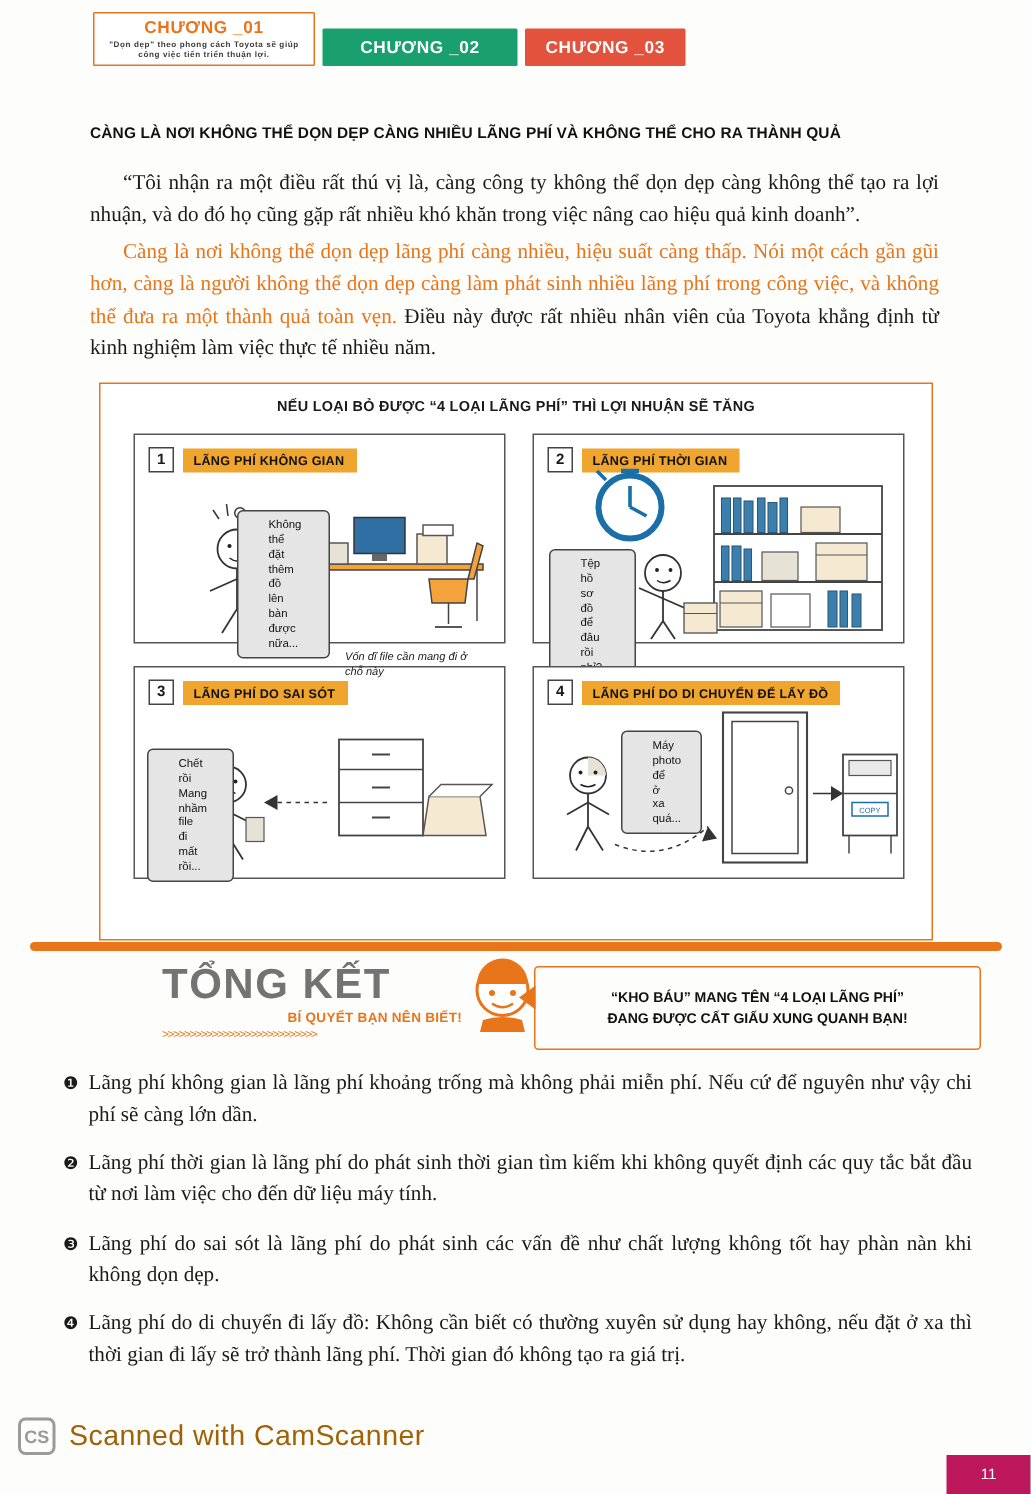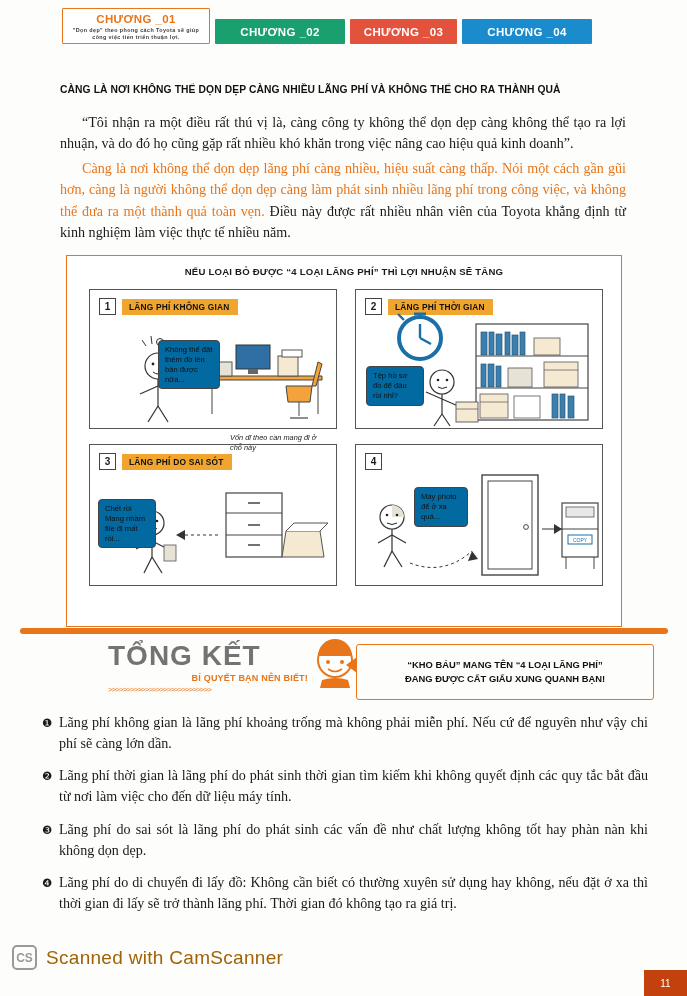--- a/index.html
+++ b/index.html
@@ -132,25 +132,25 @@
     padding: 3px 8px 3px 7px;
     letter-spacing: .2px;
     white-space: nowrap;
   }
 
   
   .bubble {
     position: absolute;
     border: 1.1px solid #444;
     border-radius: 4px;
-    background: #0369a1;
+    background: #e5e5e5;
     font-family: "Liberation Sans", sans-serif;
     font-size: 7.6px;
     line-height: 1.3;
-    padding: 4px 6px;
+    padding: 4px 20px;
     color: #111;
   }
   .note {
     position: absolute;
     font-family: "Liberation Sans", sans-serif;
     font-size: 7.4px;
     line-height: 1.35;
     color: #1a1a1a;
   }
 
@@ -268,39 +268,38 @@
   }
   .cs-text {
     font-family: "Liberation Sans", sans-serif;
     font-size: 19px;
     color: #a16207;
     letter-spacing: .3px;
   }
   .pagenum {
     position: absolute;
     right: 0; bottom: 0;
-    width: 43px; height: 26px;
-    background: #c2410c;
+    width: 56px; height: 26px;
+    background: #be185d;
     color: #fff;
     font-family: "Liberation Sans", sans-serif;
     font-size: 10px;
     display: flex; align-items: center; justify-content: center;
   }
 </style>
 </head>
 <body>
 
 <div class="tabbar">
   <div class="tab t1">
     <span class="big">CHƯƠNG _01</span>
     <span class="sub">"Dọn dẹp" theo phong cách Toyota sẽ giúp công việc tiến triển thuận lợi.</span>
   </div>
   <div class="tab t2">CHƯƠNG _02</div>
   <div class="tab t3">CHƯƠNG _03</div>
-  <div class="tab t4">CHƯƠNG _04</div>
 </div>
 
 <div class="heading">CÀNG LÀ NƠI KHÔNG THỂ DỌN DẸP CÀNG NHIỀU LÃNG PHÍ VÀ KHÔNG THỂ CHO RA THÀNH QUẢ</div>
 
 <div class="para p1">
   <span class="ind">“Tôi nhận ra một điều rất thú vị là, càng công ty không thể dọn dẹp càng không thể tạo ra lợi nhuận, và do đó họ cũng gặp rất nhiều khó khăn trong việc nâng cao hiệu quả kinh doanh”.</span>
 </div>
 
 <div class="para p2">
   <span class="ind">
@@ -438,27 +437,28 @@
       <circle cx="67" cy="76" r="1.3" fill="#222"></circle>
       <path d="M57 84 Q62 80 67 84" stroke="#222" stroke-width="1" fill="none"></path>
       <path d="M62 90 L62 112" stroke="#333" stroke-width="1.2"></path>
       <path d="M62 96 L46 104" stroke="#333" stroke-width="1.2"></path>
       <path d="M62 96 L78 104" stroke="#333" stroke-width="1.2"></path>
       <path d="M62 112 L54 128" stroke="#333" stroke-width="1.2"></path>
       <path d="M62 112 L72 128" stroke="#333" stroke-width="1.2"></path>
       <rect x="74" y="100" width="12" height="16" fill="#e7e2d6" stroke="#555" stroke-width=".8"></rect>
     </svg>
 
-    <div class="note" style="top:-12px; left:140px; width:92px; font-style:italic;">Vốn dĩ theo cần mang đi ở chỗ này</div>
+    <div class="note" style="top:-12px; left:140px; width:92px; font-style:italic;">Vốn dĩ file cần mang đi ở chỗ này</div>
     <div class="bubble" style="top:54px; left:8px; width:58px;">Chết rồi Mang nhầm file đi mất rồi...</div>
   </div>
 
   <div class="quad q4">
     <div class="qhead">
       <div class="qnum">4</div>
+      <div class="qlabel">LÃNG PHÍ DO DI CHUYỂN ĐỂ LẤY ĐỒ</div>
     </div>
 
     <svg class="sv" width="248" height="142">
 
       <circle cx="36" cy="72" r="12" fill="#fff" stroke="#333" stroke-width="1.2"></circle>
       <path d="M36 60 A12 12 0 0 1 48 72 L36 72 Z" fill="#e7e2d6"></path>
       <circle cx="31" cy="70" r="1.3" fill="#222"></circle>
       <circle cx="41" cy="70" r="1.3" fill="#222"></circle>
       <path d="M31 78 Q36 81 41 78" stroke="#222" stroke-width="1" fill="none"></path>
       <path d="M36 84 L36 106" stroke="#333" stroke-width="1.2"></path>

